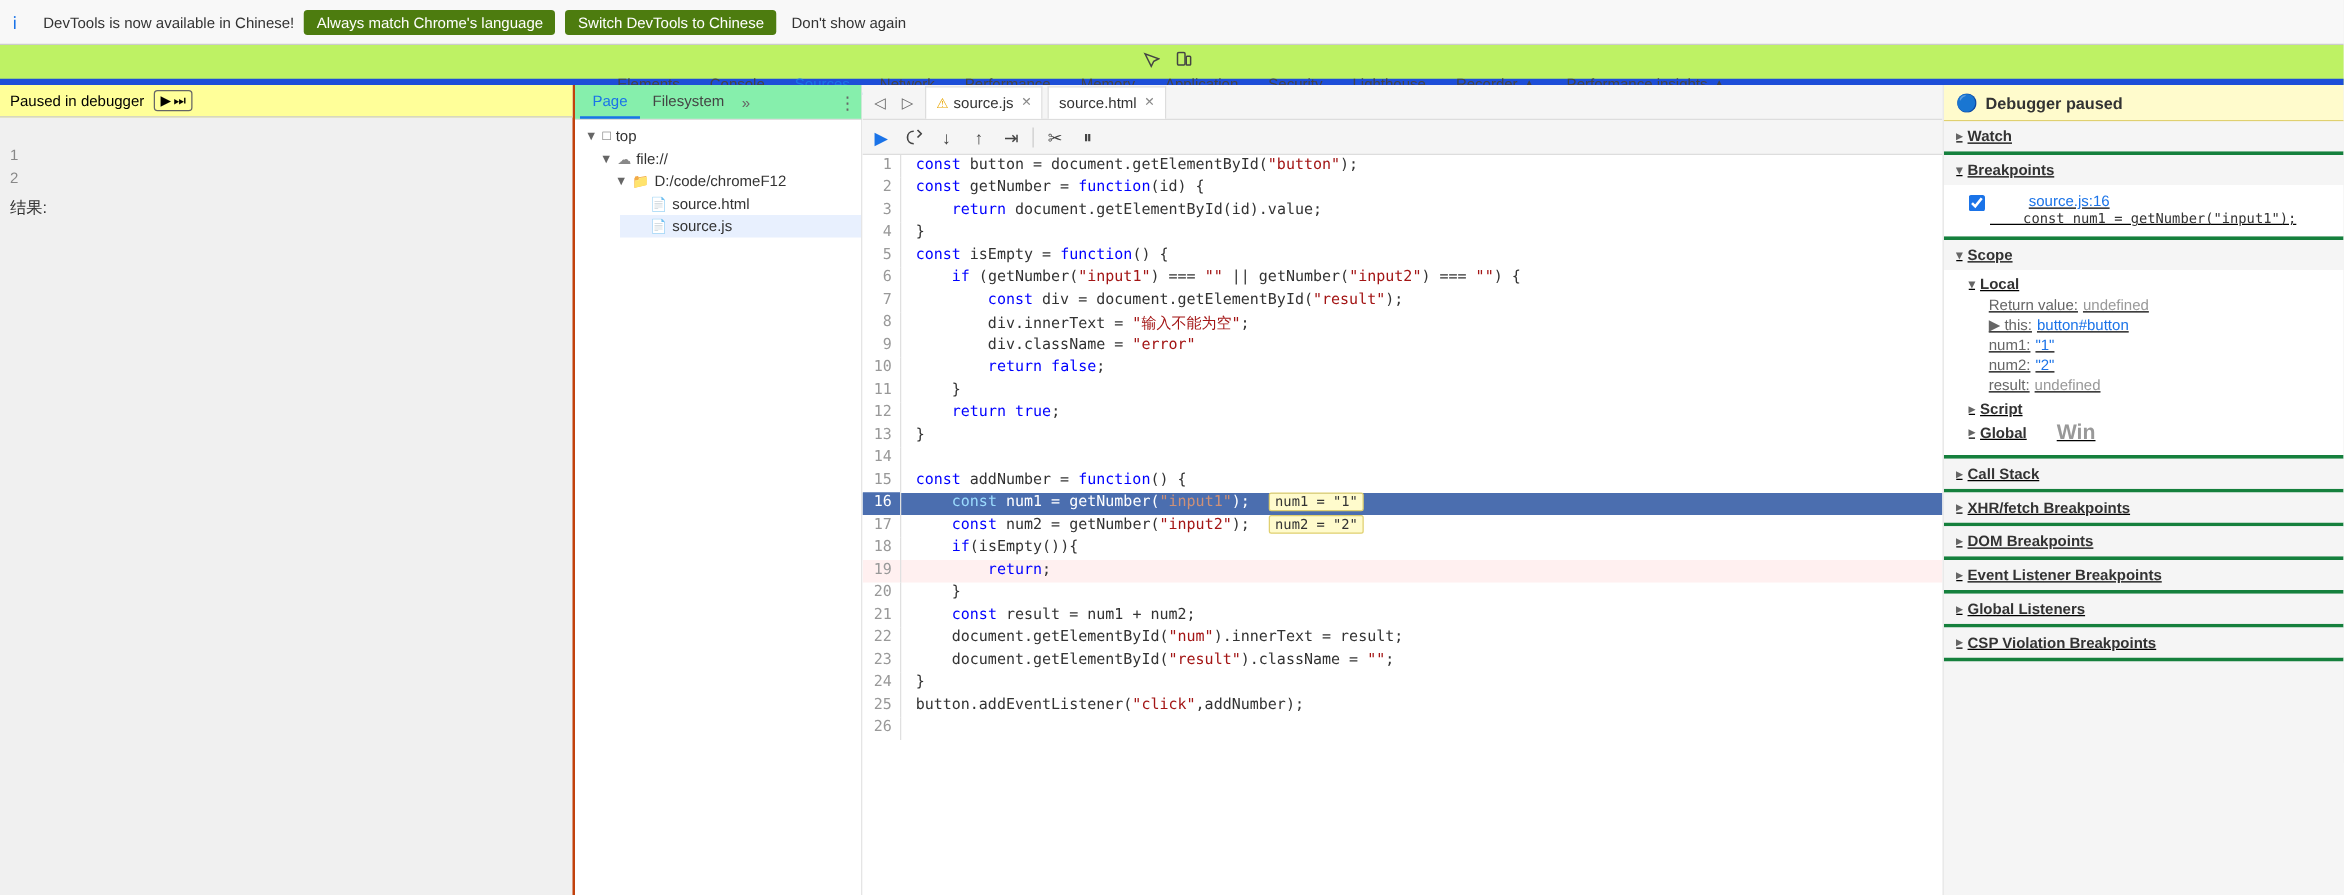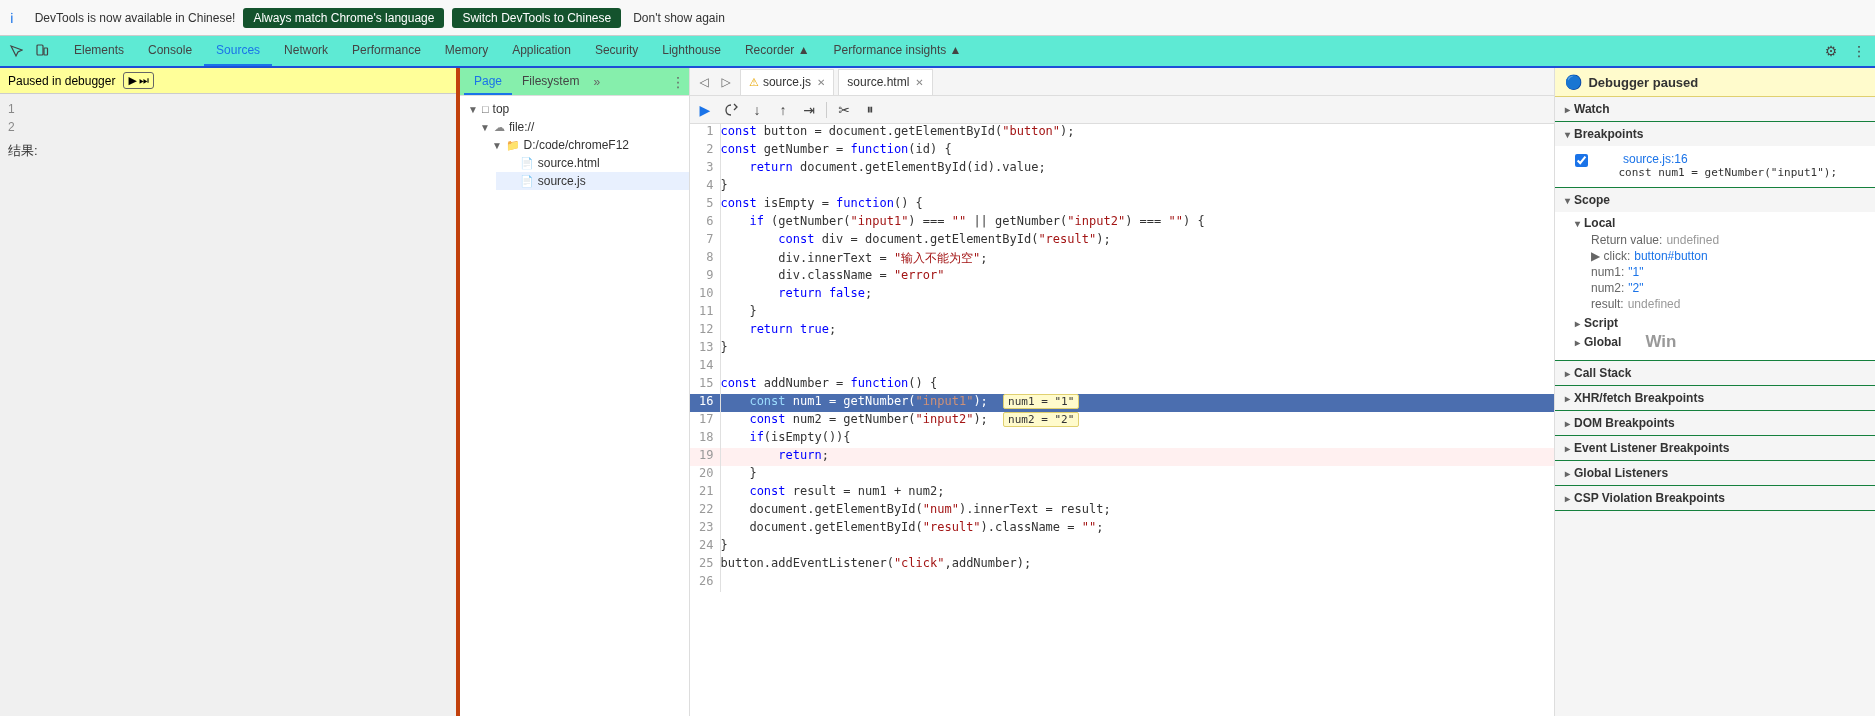--- a/index.html
+++ b/index.html
@@ -27,38 +27,39 @@
     }
     .banner-btn {
       padding: 3px 10px;
       border-radius: 3px;
       border: none;
       cursor: pointer;
       font-size: 12px;
       font-weight: 500;
     }
     .banner-btn-blue {
-      background: #14532d;
+      background: #4d7c0f;
       color: white;
     }
     .banner-dont-show {
       color: #333;
       font-size: 12px;
       cursor: pointer;
       margin-left: 4px;
     }
 
     
     .devtools-toolbar {
-      background: #5eead4;
-      border-bottom: 2px solid #1d4ed8;
+      background: #bef264;
+      border-bottom: 5px solid #1d4ed8;
       display: flex;
       align-items: center;
       height: 32px;
       padding: 0 4px;
+      flex-direction: column;
     }
     .toolbar-icons {
       display: flex;
       gap: 2px;
       margin-right: 8px;
     }
     .toolbar-icon-btn {
       width: 24px;
       height: 24px;
       border: none;
@@ -292,21 +293,21 @@
       color: #999;
       user-select: none;
       border-right: 1px solid #e0e0e0;
       vertical-align: top;
     }
     .code-row.highlighted .line-num {
       background: #4b6eaf;
       color: #fff;
     }
     .code-content {
-      padding: 0 0;
+      padding: 0 12px;
       white-space: pre;
       color: #333;
       vertical-align: top;
       position: relative;
       margin-left: 32px;
     }
     .code-row.highlighted .code-content {
       color: #fff;
     }
     
@@ -359,21 +360,22 @@
     }
     .debugger-header-icon {
       color: #1a73e8;
       font-size: 14px;
     }
     .debugger-sections {
       overflow-y: auto;
       flex: 1;
     }
     .debugger-section {
-      border-bottom: 1px solid #15803d;
+      border-bottom: 3px solid #15803d;
+      text-decoration: underline;
     }
     .debugger-section-header {
       padding: 5px 10px;
       cursor: pointer;
       font-size: 12px;
       font-weight: 600;
       color: #333;
       display: flex;
       align-items: center;
       gap: 4px;
@@ -432,24 +434,25 @@
       cursor: pointer;
       display: flex;
       align-items: center;
       gap: 2px;
     }
 
     
     .page-left {
       width: 460px;
       flex-shrink: 0;
-      border-right: 4px solid #c2410c;
+      border-right: 2px solid #c2410c;
       background: #f0f0f0;
       display: flex;
       flex-direction: column;
+      gap: 15px;
     }
     .page-debugger-bar {
       background: #ffff99;
       border-bottom: 1px solid #ccc;
       padding: 4px 8px;
       display: flex;
       align-items: center;
       gap: 8px;
       font-size: 12px;
     }
@@ -802,21 +805,21 @@
           <div class="scope-label">
             <span class="section-arrow open"></span>
             <span>Local</span>
           </div>
           <div class="scope-items">
             <div class="scope-item">
               <span class="scope-key">Return value:</span>
               <span class="scope-undefined">undefined</span>
             </div>
             <div class="scope-item">
-              <span class="scope-key">▶ click:</span>
+              <span class="scope-key">▶ this:</span>
               <span class="scope-clickable">button#button</span>
             </div>
             <div class="scope-item">
               <span class="scope-key">num1:</span>
               <span class="scope-value">"1"</span>
             </div>
             <div class="scope-item">
               <span class="scope-key">num2:</span>
               <span class="scope-value">"2"</span>
             </div>

